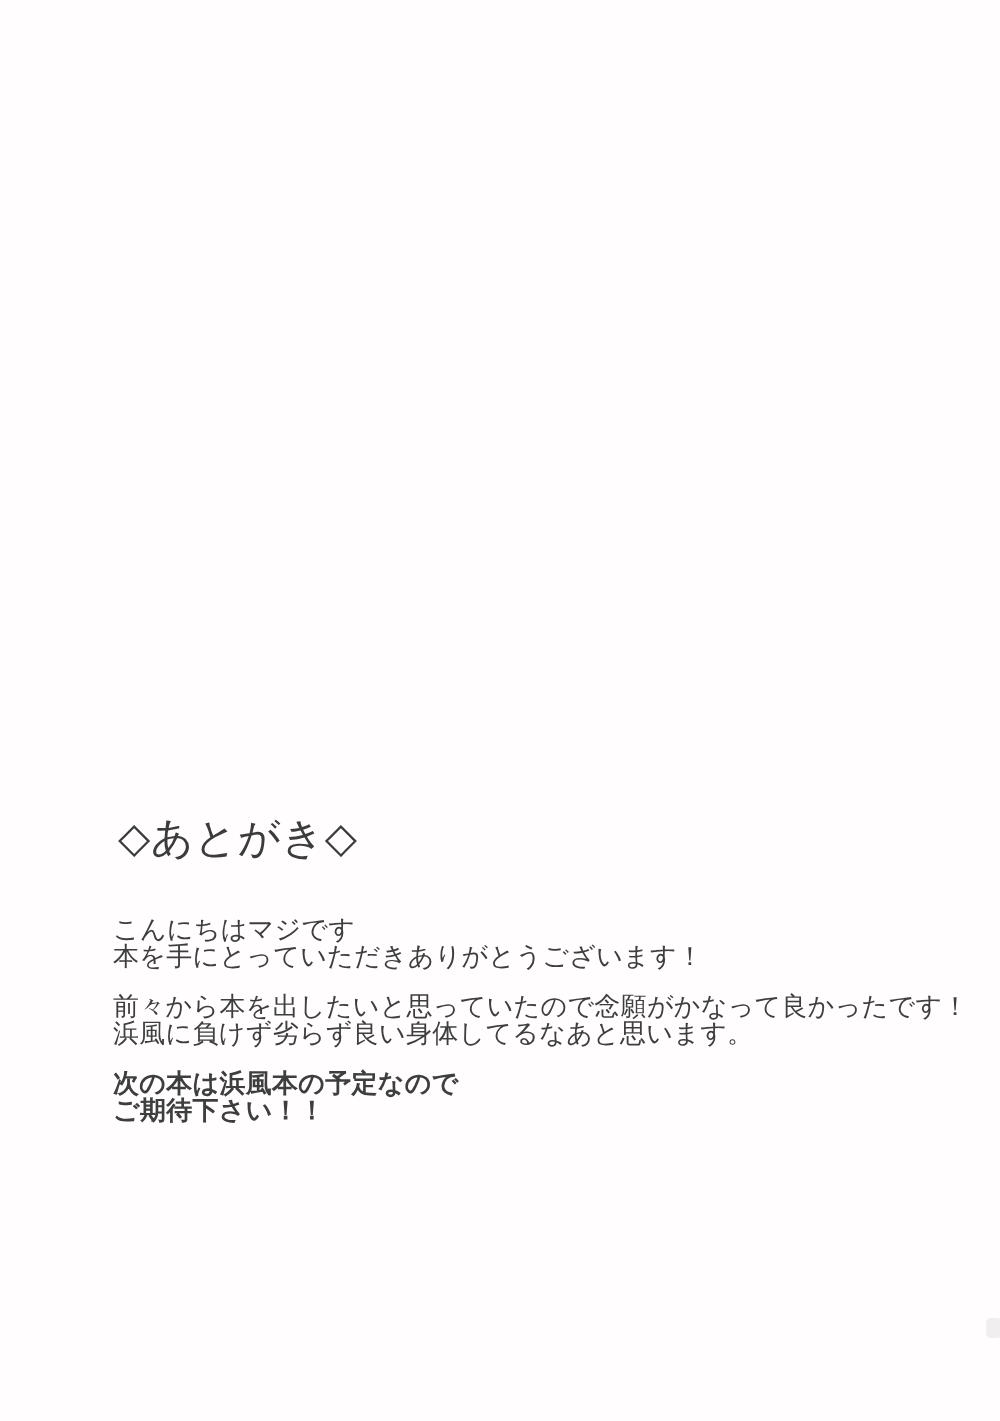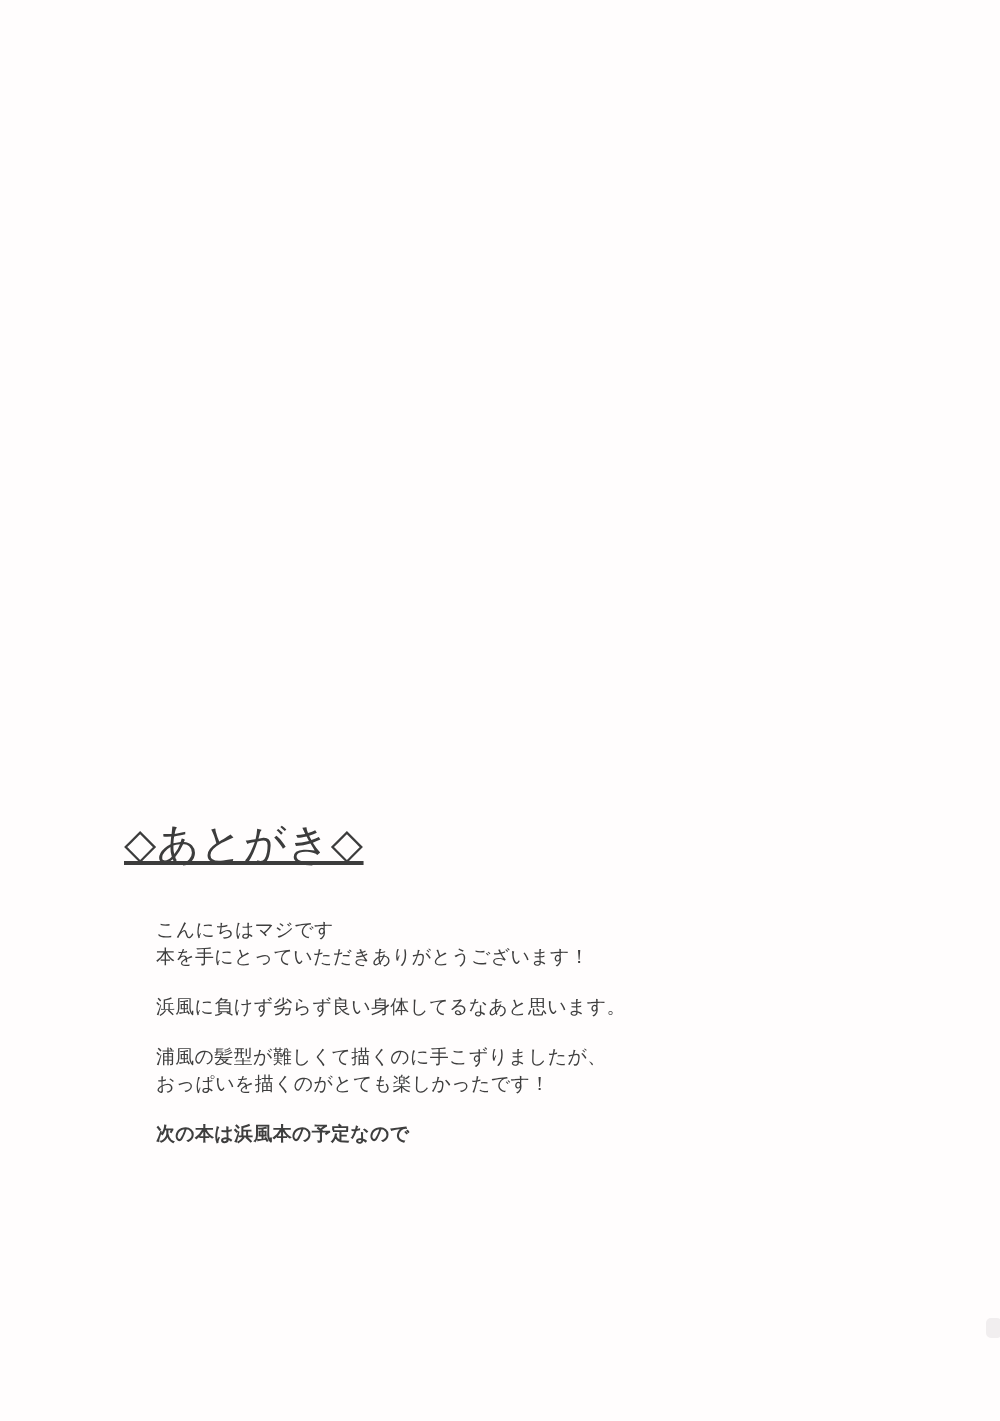--- a/index.html
+++ b/index.html
@@ -14,48 +14,46 @@
     position: relative;
     width: 1000px;
     height: 1421px;
     background: #fffdfd;
     overflow: hidden;
   }
   .afterword-title {
     position: absolute;
     left: 116px;
     top: 810px;
-    margin: 8px;
+    margin: 2px;
     font-size: 42px;
     font-weight: 500;
     line-height: 52px;
     letter-spacing: 0.5px;
     color: #3c3c3c;
-    text-decoration: underline;
   }
   .afterword-body {
     position: absolute;
     left: 113px;
     top: 916px;
     width: 880px;
     color: #3e3e3e;
   }
   .paragraph {
     margin: 0 0 23px 0;
   }
   .paragraph:last-child {
     margin-bottom: 0;
     font-weight: bold;
   }
   .line {
-    font-size: 19px;
+    font-size: 26px;
     line-height: 27px;
     letter-spacing: 0.3px;
     white-space: nowrap;
-    margin-left: 43px;
   }
   .scan-artifact {
     position: absolute;
     left: 986px;
     top: 1318px;
     width: 16px;
     height: 20px;
     background: #f1eeef;
     border-radius: 5px;
   }
@@ -69,29 +67,27 @@
 
   <div class="afterword-body">
 
     <div class="paragraph">
       <div class="line">こんにちはマジです</div>
       <div class="line">本を手にとっていただきありがとうございます！</div>
     </div>
 
 
     <div class="paragraph">
+      <div class="line">前々から本を出したいと思っていたので念願がかなって良かったです！</div>
       <div class="line">浜風に負けず劣らず良い身体してるなあと思います。</div>
     </div>
 
-    <div class="paragraph">
-      <div class="line">浦風の髪型が難しくて描くのに手こずりましたが、</div>
-      <div class="line">おっぱいを描くのがとても楽しかったです！</div>
-    </div>
 
     <div class="paragraph">
       <div class="line">次の本は浜風本の予定なので</div>
+      <div class="line">ご期待下さい！！</div>
     </div>
 
   </div>
 
   <div class="scan-artifact"></div>
 
 </div>
 
 </body></html>

